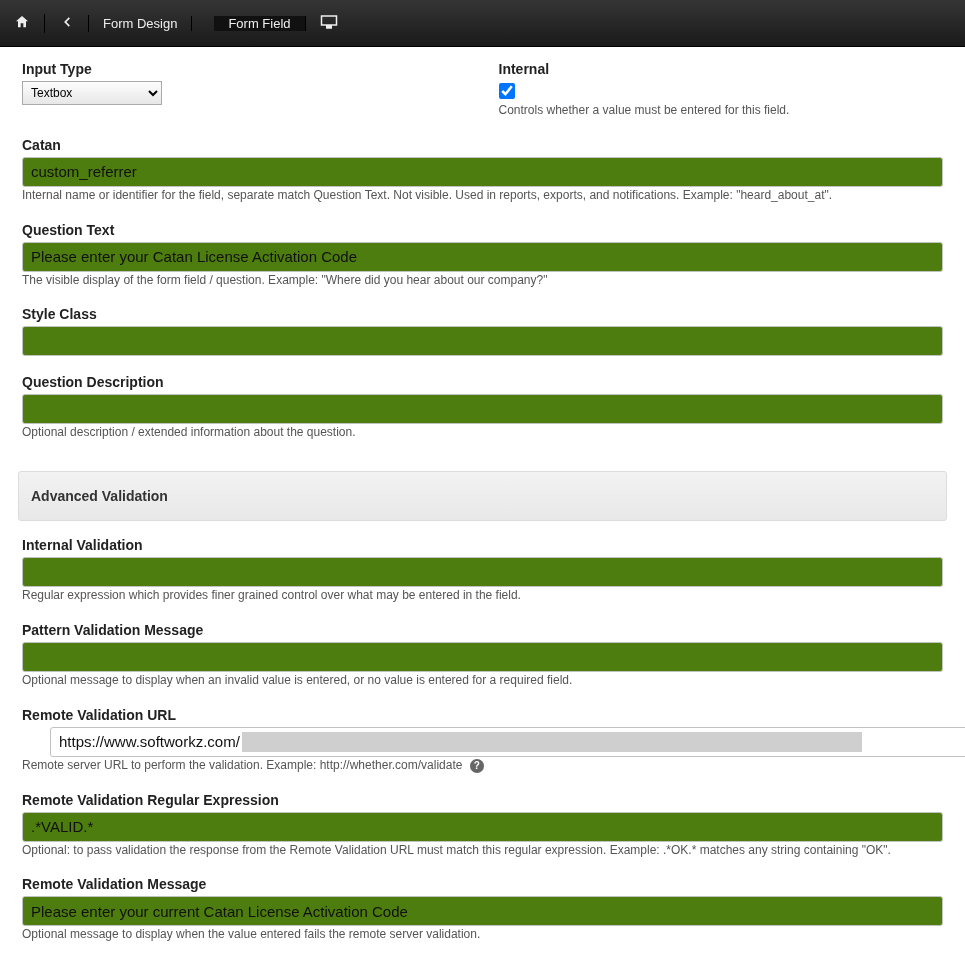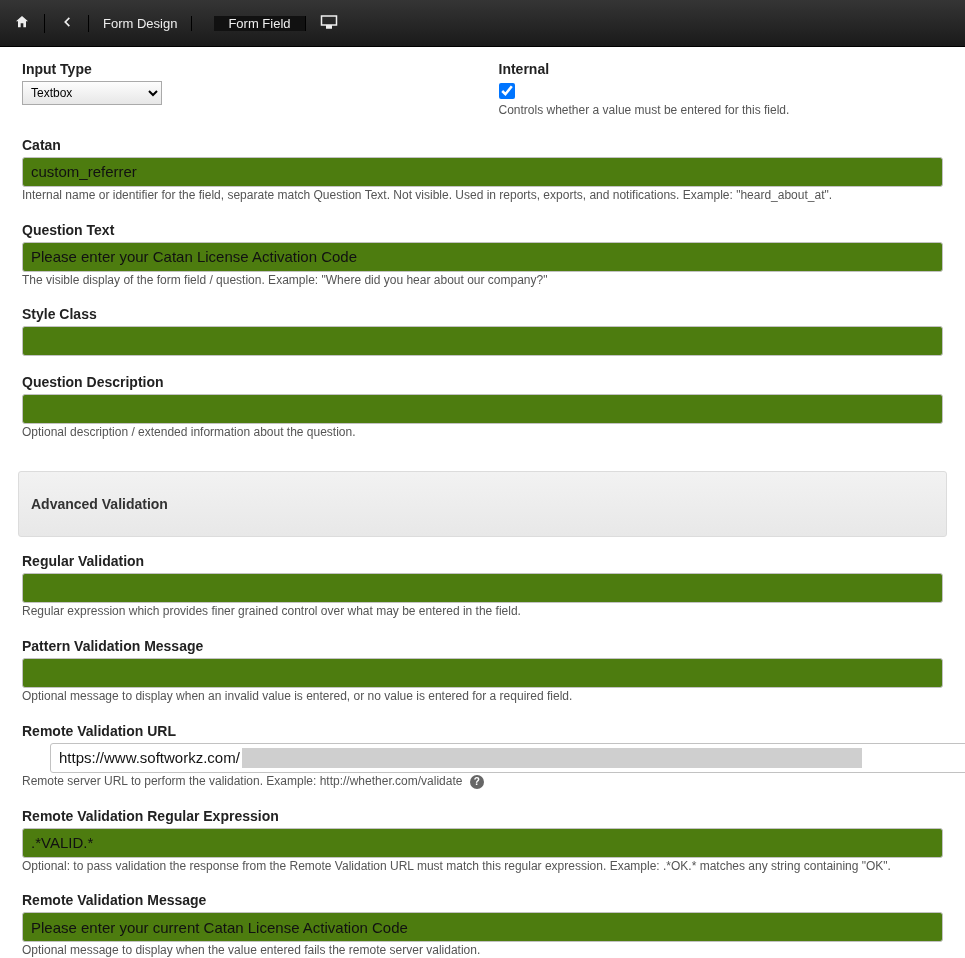--- a/index.html
+++ b/index.html
@@ -73,21 +73,21 @@
   .checkbox {
     width: 16px; height: 16px;
     margin-top: 2px;
   }
   
   .section-header {
     margin: 30px -12px 16px -12px;
     background: linear-gradient(#f2f2f2, #e8e8e8);
     border: 1px solid #dcdcdc;
     border-radius: 3px;
-    padding: 24px 12px;
+    padding: 16px 12px;
     font-weight: bold;
     font-size: 14px;
     color: #333;
   }
   .remote-url-wrap {
     width: 100%;
     height: 30px;
     border: 1px solid #c2c2c2;
     border-radius: 3px;
     background: #fff;
@@ -194,21 +194,21 @@
     <div class="field-label">Question Description</div>
     <input class="text-input" value="" style="">
     <div class="help">Optional description / extended information about the question.</div>
   </div>
 
   <div class="outer-padding">
     <div class="section-header">Advanced Validation</div>
   </div>
 
   <div class="field-group">
-    <div class="field-label">Regular Validation</div>
+    <div class="field-label">Internal Validation</div>
     <input class="text-input" value="" style="">
     <div class="help">Regular expression which provides finer grained control over what may be entered in the field.</div>
   </div>
 
   <div class="field-group">
     <div class="field-label">Pattern Validation Message</div>
     <input class="text-input" value="" style="">
     <div class="help">Optional message to display when an invalid value is entered, or no value is entered for a required field.</div>
   </div>
 

